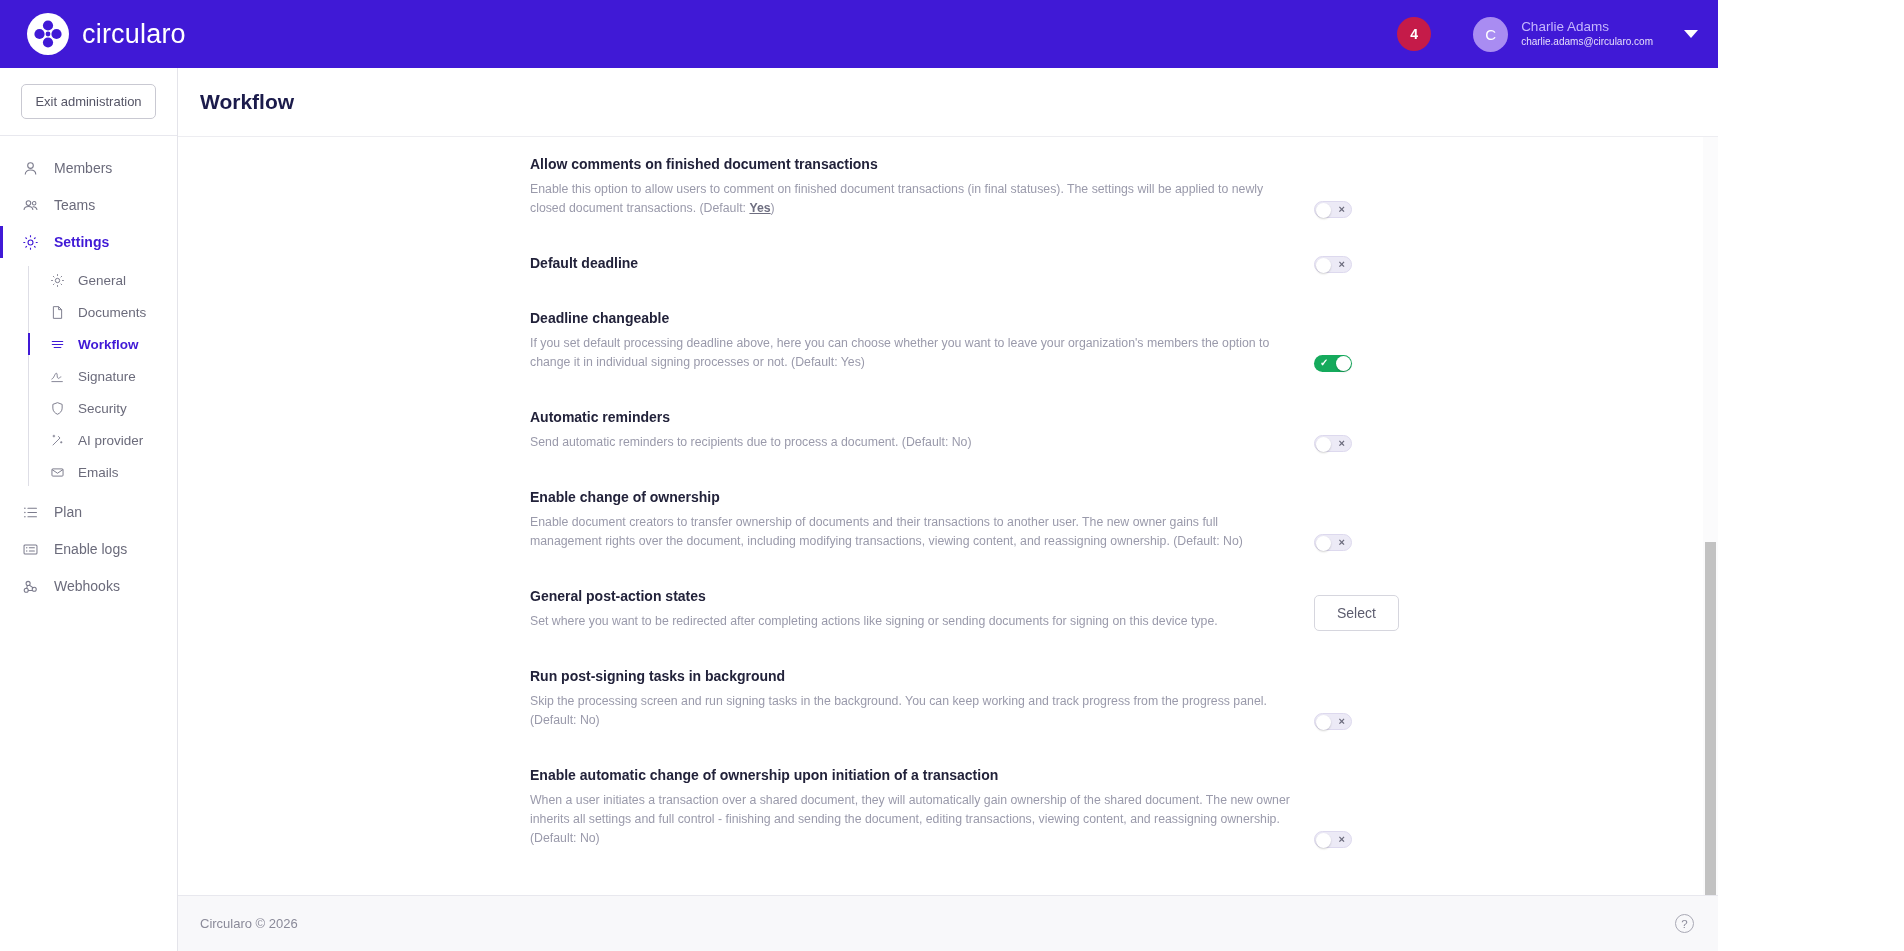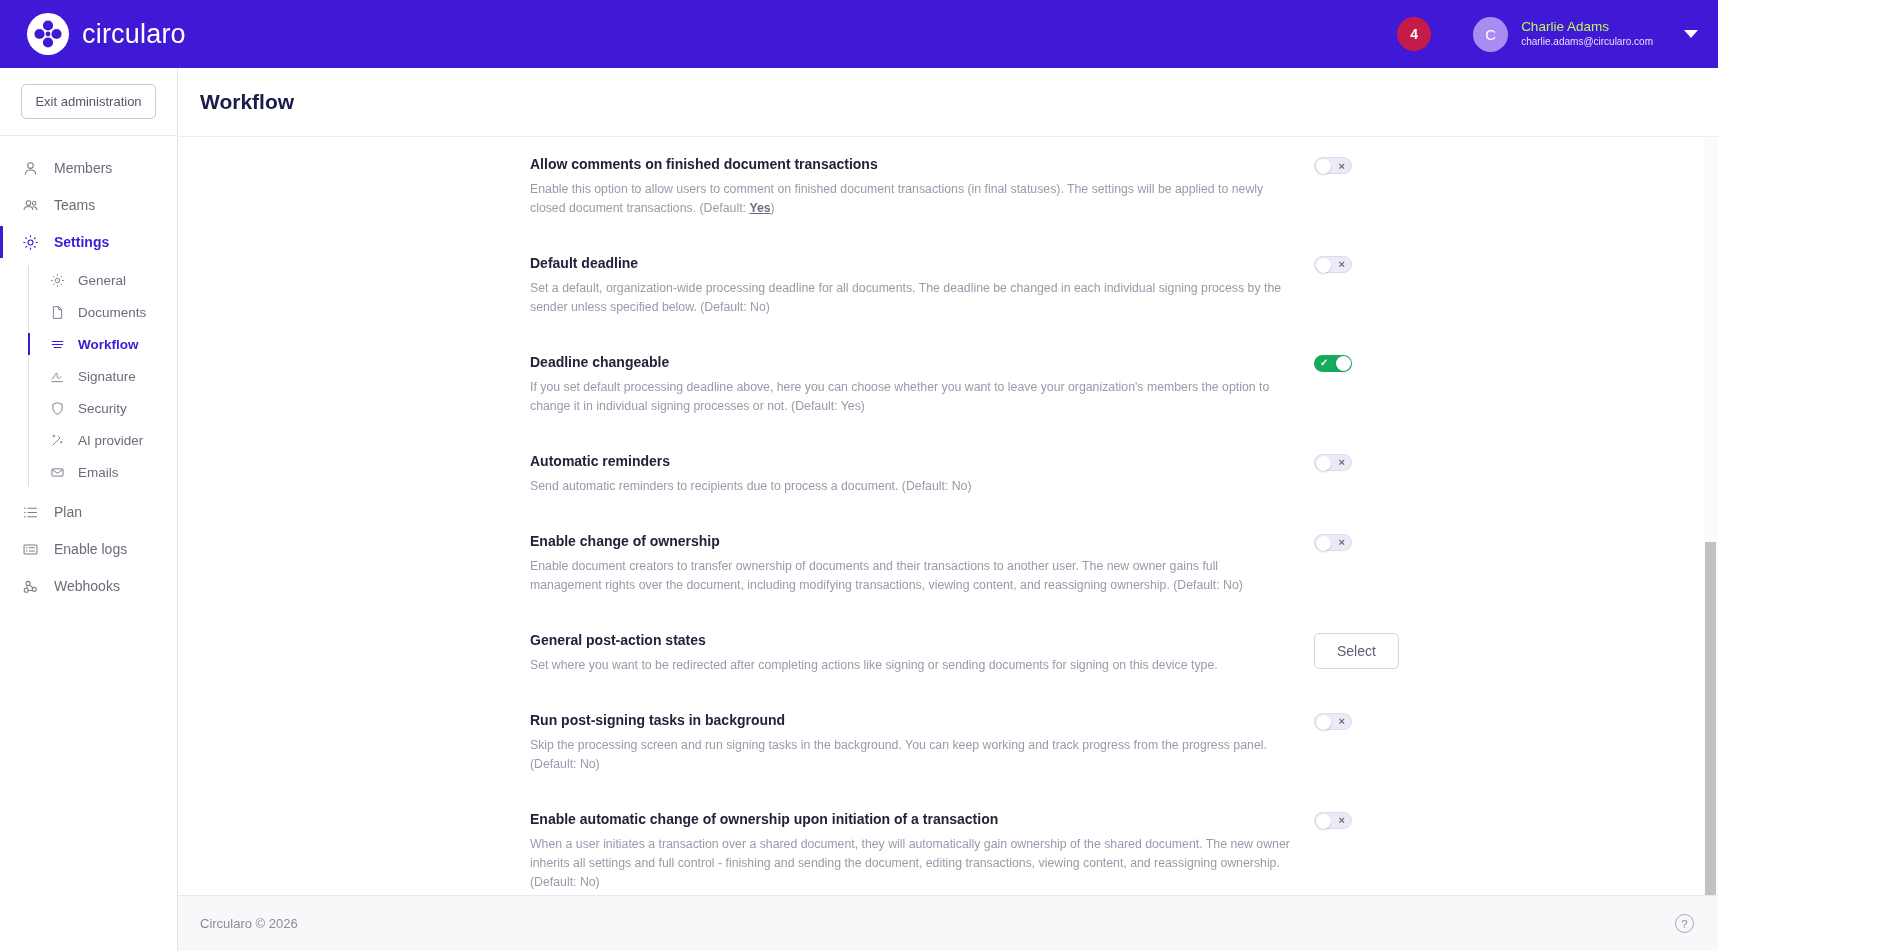--- a/index.html
+++ b/index.html
@@ -30,21 +30,21 @@
     color: #fff; font-size: 14px; font-weight: 700;
     display: flex; align-items: center; justify-content: center;
     margin-right: 42px;
   }
   .user-block { display: flex; align-items: center; gap: 13px; }
   .avatar {
     width: 35px; height: 35px; border-radius: 50%; background: #a98cf2;
     color: #fff; font-size: 15px; display: flex; align-items: center; justify-content: center;
   }
   .user-text { display: flex; flex-direction: column; line-height: 1.25; }
-  .user-name { color: #bef264; font-size: 13.5px; }
+  .user-name { color: #c4b5fd; font-size: 13.5px; }
   .user-email { color: #e5ddfb; font-size: 10px; }
   .caret-down {
     margin-left: 18px; width: 0; height: 0;
     border-left: 7px solid transparent; border-right: 7px solid transparent;
     border-top: 8px solid #ffffff;
   }
 
   
   .body-wrap { display: flex; flex: 1 1 auto; min-height: 0; }
 
@@ -97,21 +97,21 @@
     padding-left: 22px; background: #fff;
   }
   .page-title { font-size: 21px; font-weight: 700; color: #1b1b4b; }
 
   .scroll-area {
     flex: 1 1 auto; position: relative; overflow: hidden; background: #fff;
     border-top: 1px solid #ededf1;
   }
   .settings-list { padding: 0 0 0 0; }
   .setting-row {
-    display: flex; align-items: flex-start;
+    display: flex; align-items: flex-end;
     padding: 18px 0 18px 0;
     margin: 0 20px 0 352px;
   }
   .setting-row + .setting-row { border-top: 0px; }
   .setting-text { flex: 1 1 auto; max-width: 760px; }
   .setting-title { font-size: 14px; font-weight: 700; color: #22223a; line-height: 1.35; }
   .setting-desc { font-size: 12.3px; color: #9a9aab; line-height: 1.55; margin-top: 6px; max-width: 760px; }
   .setting-desc b { color: #6e6e80; font-weight: 700; text-decoration: underline; }
   .setting-control { flex: 0 0 auto; width: 170px; display: flex; justify-content: flex-start; padding-left: 24px; padding-top: 2px; }
 
@@ -362,21 +362,20 @@
               <div class="setting-control">
                 <div class="toggle off">
                   <span class="mark">×</span>
                   <span class="knob"></span>
                 </div>
               </div>
             </div>
             <div class="setting-row">
               <div class="setting-text">
                 <div class="setting-title">Default deadline</div>
-                <div class="setting-desc"><span>Set a default, organization-wide processing deadline for all documents. The deadline be changed in each individual signing process by the sender unless specified below.  (Default: No)</span><b></b><span></span></div>
               </div>
               <div class="setting-control">
                 <div class="toggle off">
                   <span class="mark">×</span>
                   <span class="knob"></span>
                 </div>
               </div>
             </div>
             <div class="setting-row">
               <div class="setting-text">

